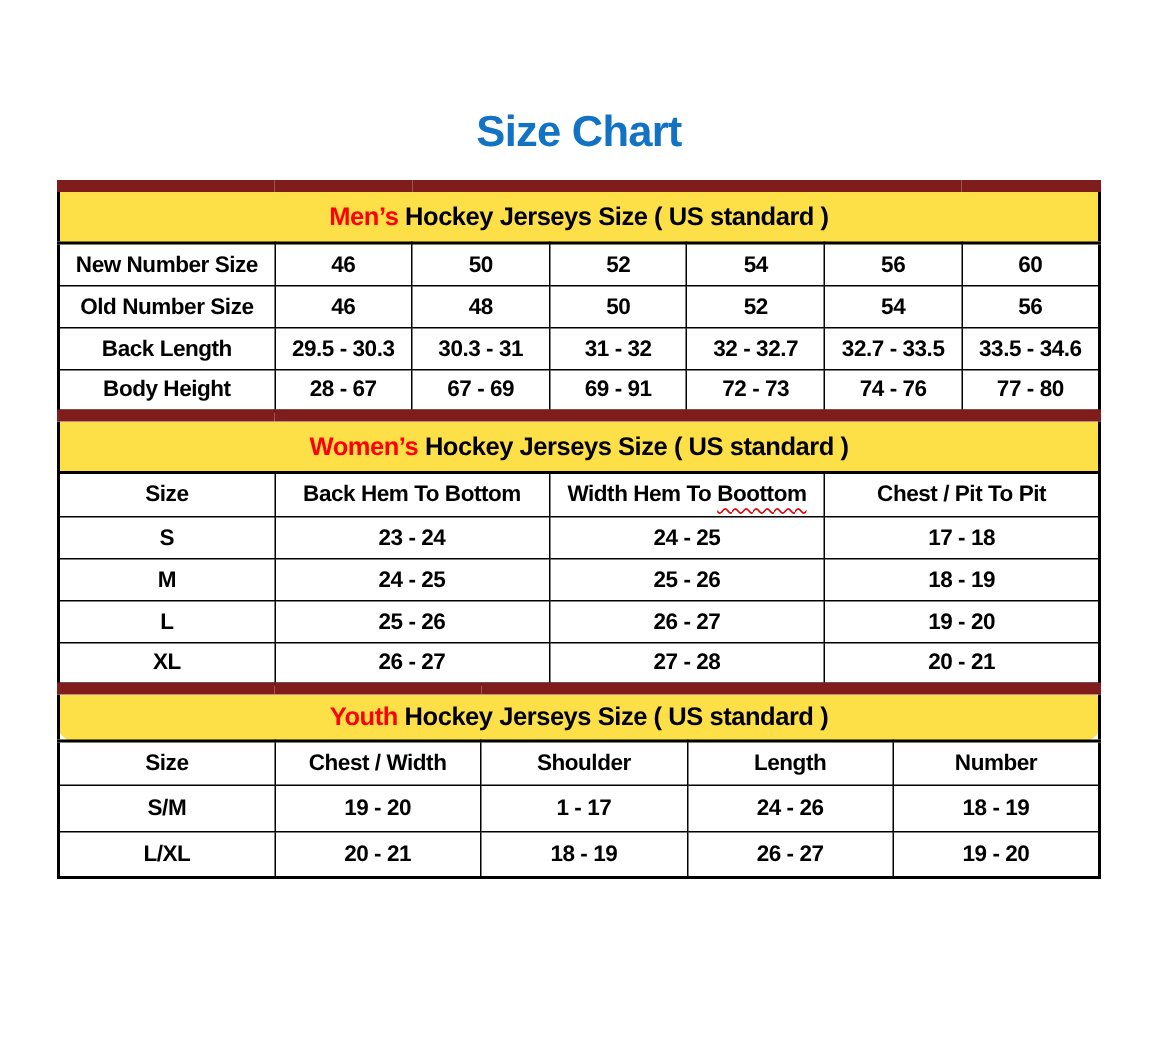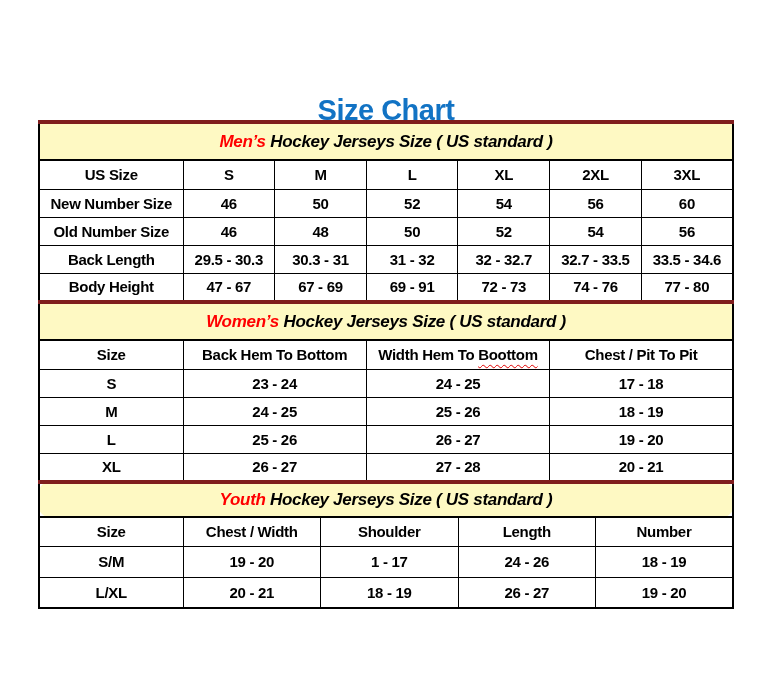--- a/index.html
+++ b/index.html
@@ -7,21 +7,21 @@
   .page {
     position: relative;
     width: 776px;
     height: 692px;
     background: #ffffff;
     overflow: hidden;
     font-family: "Liberation Sans", sans-serif;
     color: #000000;
   }
   .page-title {
-    margin-top: 94px;
+    margin-top: 72px;
     margin-left: 38px;
     width: 696px;
     text-align: center;
     font-size: 29px;
     font-weight: 700;
     letter-spacing: -0.5px;
     color: #1273c4;
   }
   .tables-wrap {
     position: absolute;
@@ -40,26 +40,25 @@
     border: 1px solid #000000;
     text-align: center;
     vertical-align: middle;
     font-weight: 700;
     letter-spacing: -0.3px;
     white-space: nowrap;
     overflow: hidden;
     padding: 0 2px;
   }
   tr.band td {
-    background: #fef9c3;
+    background: #fde047;
     height: 38px;
     font-size: 17px;
-    border-top: 4px solid #7f1d1d;
+    border-top: 8px solid #7f1d1d;
     border-bottom: 2px solid #000000;
-    font-style: italic;
   }
   tr.band .band-highlight { color: #ff0000; }
   tr.band .band-rest { color: #000000; }
   tr.head th { height: 29px; font-size: 15px; background: #ffffff; }
   tr.data td { height: 28px; font-size: 15px; background: #ffffff; }
   table[data-name="youth-size-table"] tr.band td { height: 35px; border-radius: 10px; }
   table[data-name="youth-size-table"] tr.data td { height: 31px; }
   col.label-col { width: 144px; }
   .squiggle {
     text-decoration: underline wavy #e00000;
@@ -86,29 +85,20 @@
           <col>
           <col>
           <col>
         </colgroup>
       <tbody>
           <tr class="band" data-name="mens-section-band">
         <td colspan="7" data-name="mens-band-cell">
           <span class="band-highlight" data-name="mens-band-highlight">Men’s</span><span class="band-rest" data-name="mens-band-text"> Hockey Jerseys Size ( US standard )</span>
         </td>
       </tr>
-      <tr class="head" data-name="mens-header-row">
-        <th data-name="column-header-cell">US Size</th>
-        <th data-name="column-header-cell">S</th>
-        <th data-name="column-header-cell">M</th>
-        <th data-name="column-header-cell">L</th>
-        <th data-name="column-header-cell">XL</th>
-        <th data-name="column-header-cell">2XL</th>
-        <th data-name="column-header-cell">3XL</th>
-      </tr>
       <tr class="data" data-name="table-row">
         <td data-name="row-label-cell">New Number Size</td>
         <td data-name="value-cell">46</td>
         <td data-name="value-cell">50</td>
         <td data-name="value-cell">52</td>
         <td data-name="value-cell">54</td>
         <td data-name="value-cell">56</td>
         <td data-name="value-cell">60</td>
       </tr>
       <tr class="data" data-name="table-row">
@@ -124,21 +114,21 @@
         <td data-name="row-label-cell">Back Length</td>
         <td data-name="value-cell">29.5 - 30.3</td>
         <td data-name="value-cell">30.3 - 31</td>
         <td data-name="value-cell">31 - 32</td>
         <td data-name="value-cell">32 - 32.7</td>
         <td data-name="value-cell">32.7 - 33.5</td>
         <td data-name="value-cell">33.5 - 34.6</td>
       </tr>
       <tr class="data" data-name="table-row">
         <td data-name="row-label-cell">Body Height</td>
-        <td data-name="value-cell">47 - 67</td>
+        <td data-name="value-cell">28 - 67</td>
         <td data-name="value-cell">67 - 69</td>
         <td data-name="value-cell">69 - 91</td>
         <td data-name="value-cell">72 - 73</td>
         <td data-name="value-cell">74 - 76</td>
         <td data-name="value-cell">77 - 80</td>
       </tr>
     </tbody>
       </table>
 
     <table class="size-table" data-name="womens-size-table">

